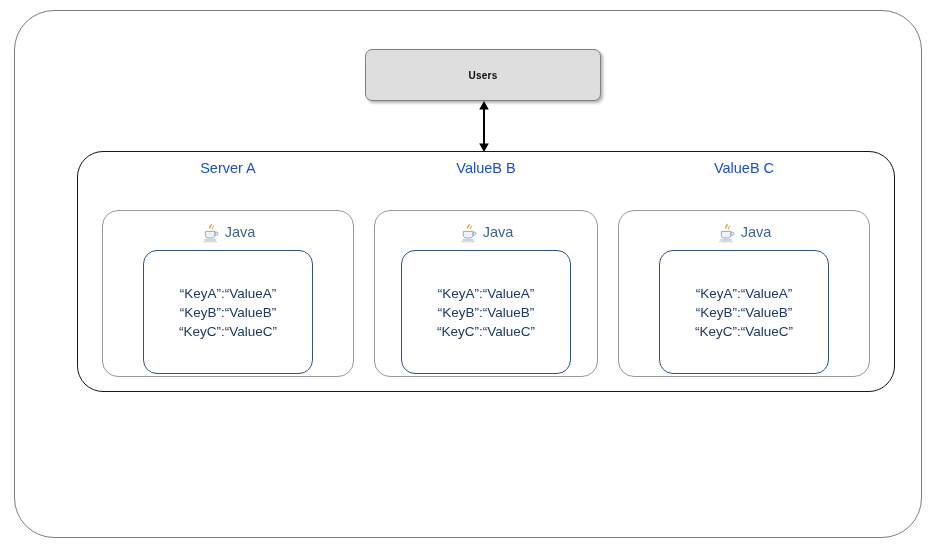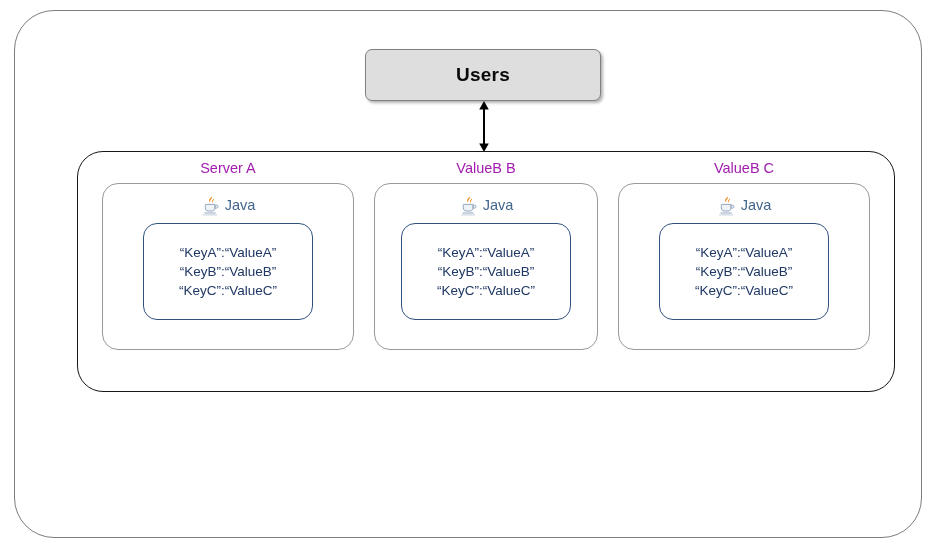--- a/index.html
+++ b/index.html
@@ -38,21 +38,21 @@
     box-sizing: border-box;
     border: 1px solid #808080;
     border-radius: 7px;
     background: #dedede;
     box-shadow: 2px 2px 3px rgba(0,0,0,0.30);
     display: flex;
     align-items: center;
     justify-content: center;
   }
   #users-label {
-    font-size: 19px;
+    font-size: 10px;
     font-weight: bold;
     color: #0a0a0a;
     letter-spacing: 0.2px;
   }
 
   
   #users-cluster-arrow {
     position: absolute;
     left: 461px;
     top: 90px;
@@ -87,55 +87,56 @@
     box-sizing: border-box;
   }
   .server-group {
     width: 252px;
     display: flex;
     flex-direction: column;
     align-items: center;
   }
   .server-title {
     font-size: 14.5px;
-    color: #a21caf;
+    color: #1d4ed8;
     margin-bottom: 7px;
     white-space: nowrap;
   }
   .server-box {
     width: 100%;
     height: 167px;
     box-sizing: border-box;
     border: 1px solid #9a9a9a;
     border-radius: 16px;
     background: #ffffff;
     display: flex;
     flex-direction: column;
     align-items: center;
     padding-top: 9px;
+    margin-top: 27px;
   }
   .jvm-header {
     display: flex;
     align-items: center;
     gap: 4px;
     height: 24px;
   }
   .java-icon {
     width: 20px;
     height: 21px;
     display: block;
   }
   .java-word {
     font-size: 14.5px;
     color: #42658b;
   }
   .kv-box {
     margin-top: 6px;
     width: 170px;
-    height: 97px;
+    height: 124px;
     box-sizing: border-box;
     border: 1px solid #31527f;
     border-radius: 14px;
     background: #ffffff;
     display: flex;
     flex-direction: column;
     align-items: center;
     justify-content: center;
   }
   .kv-line {

